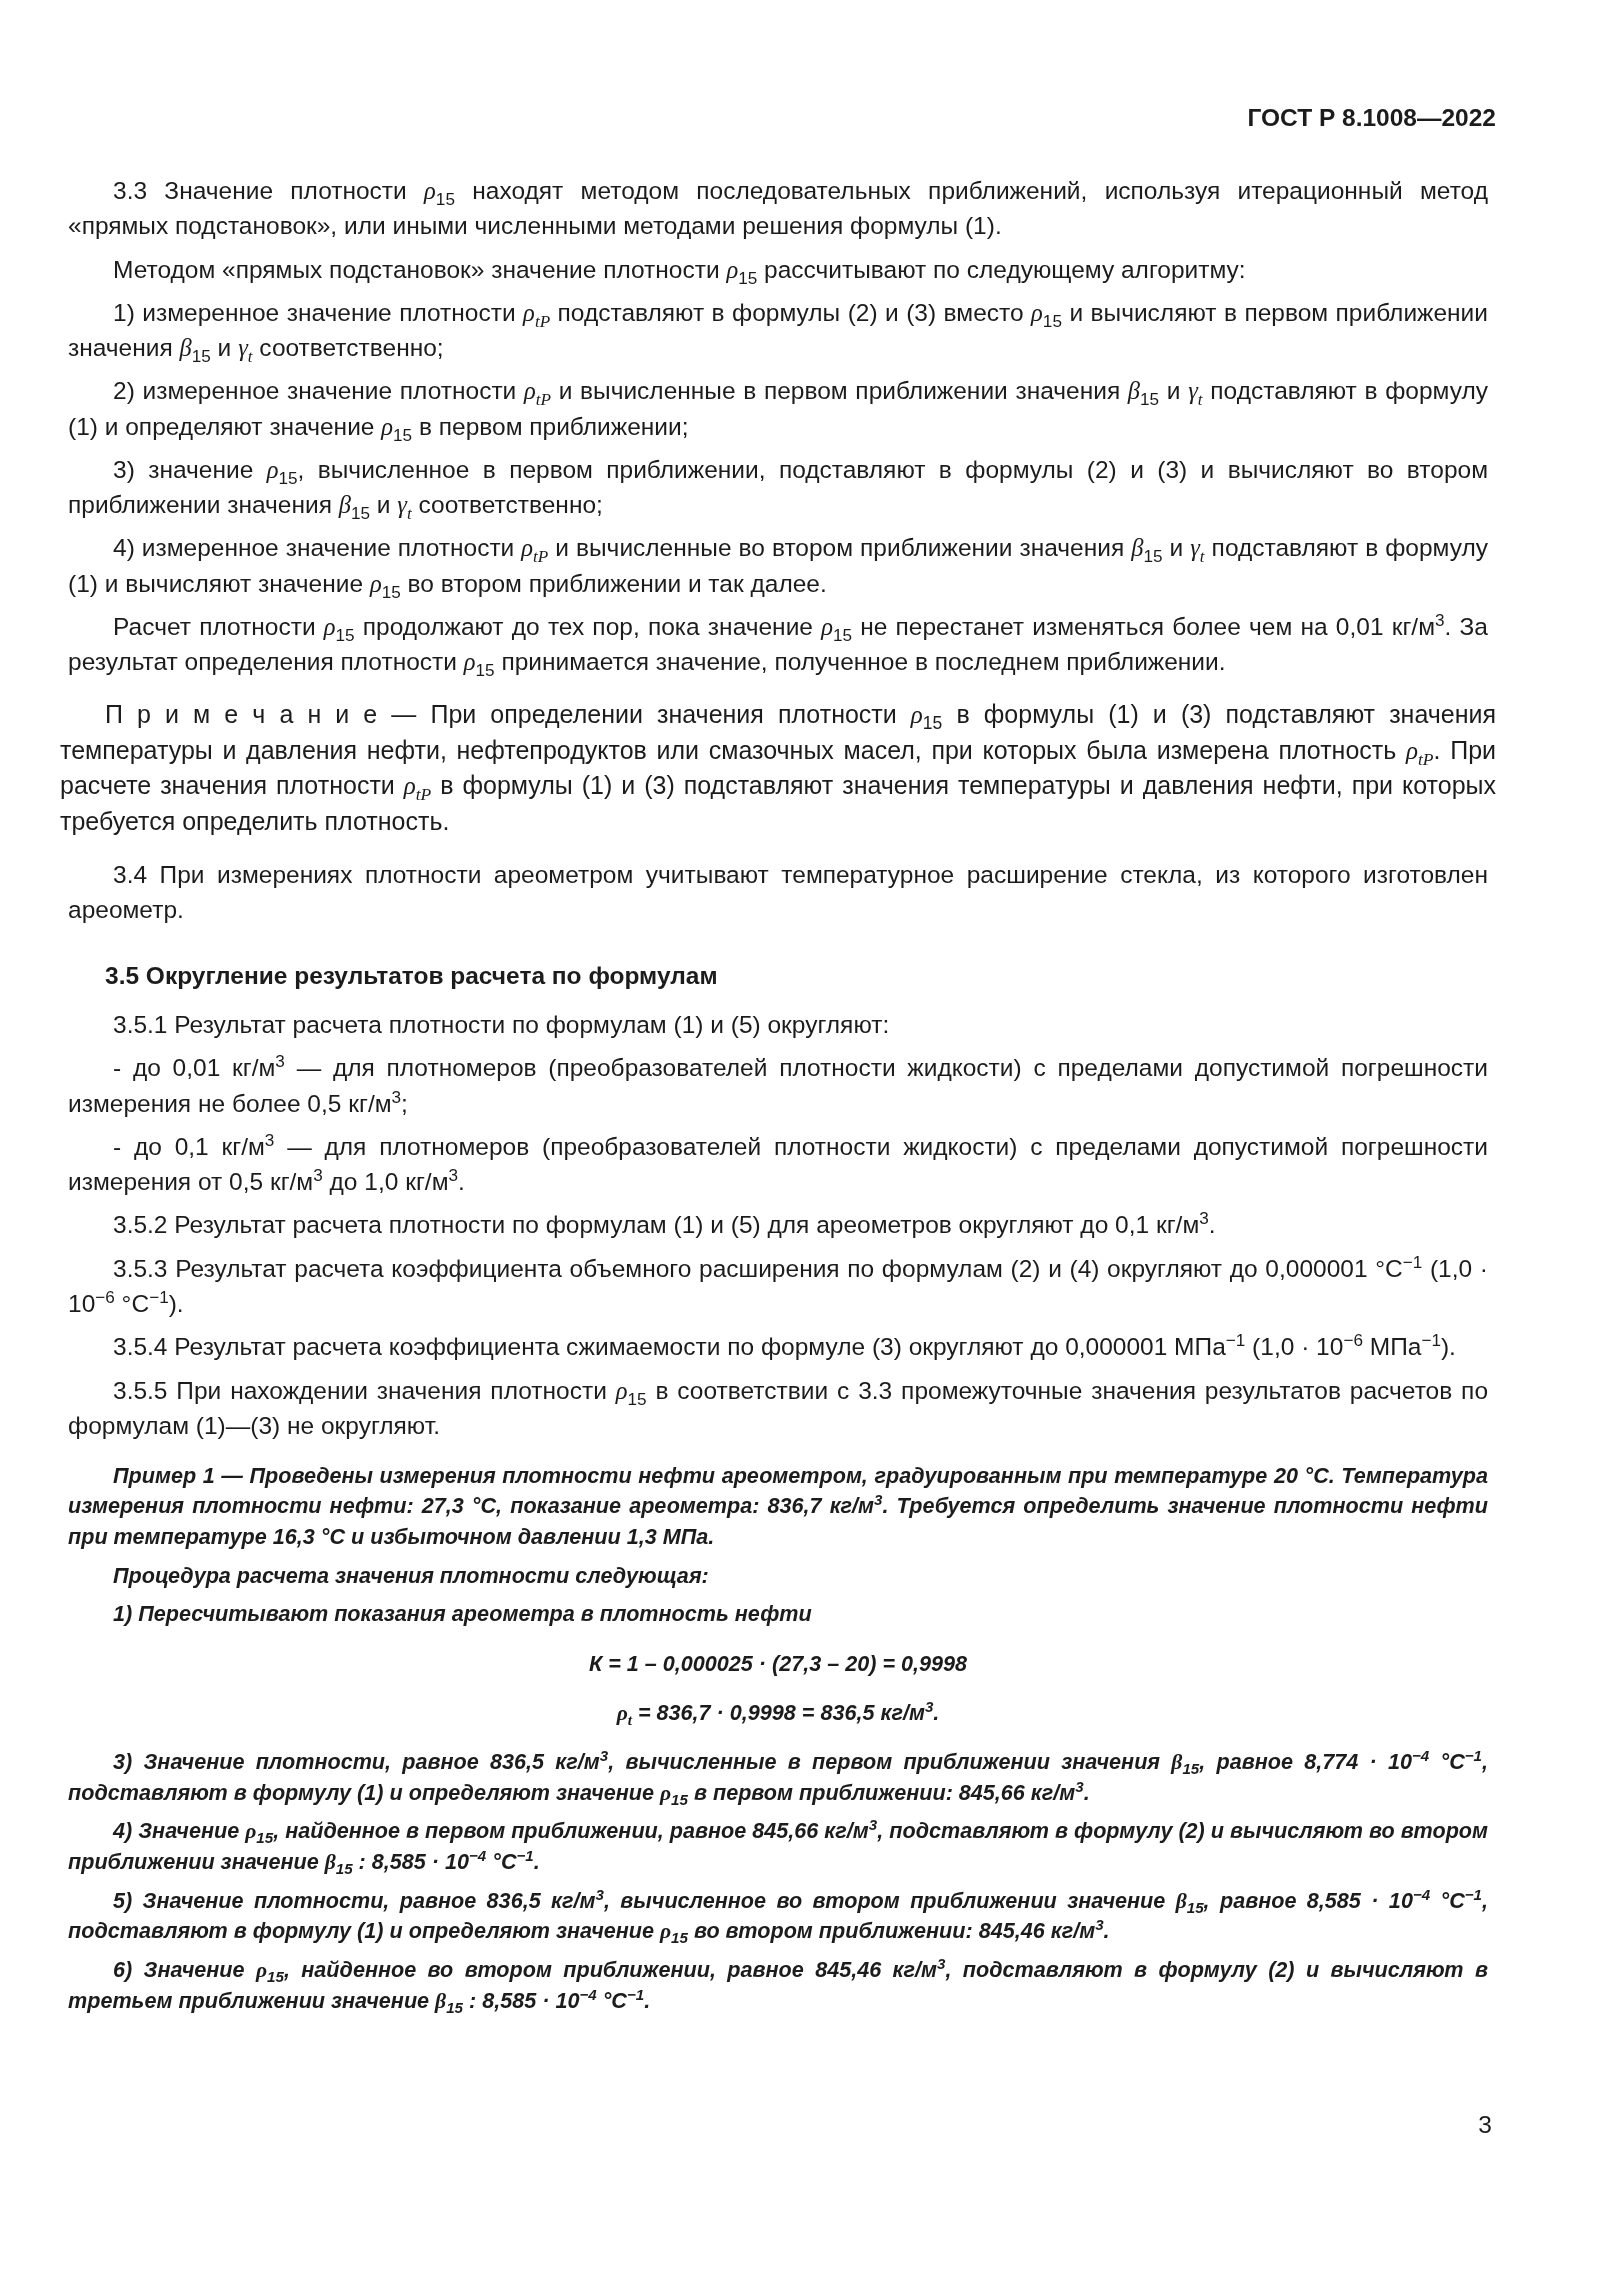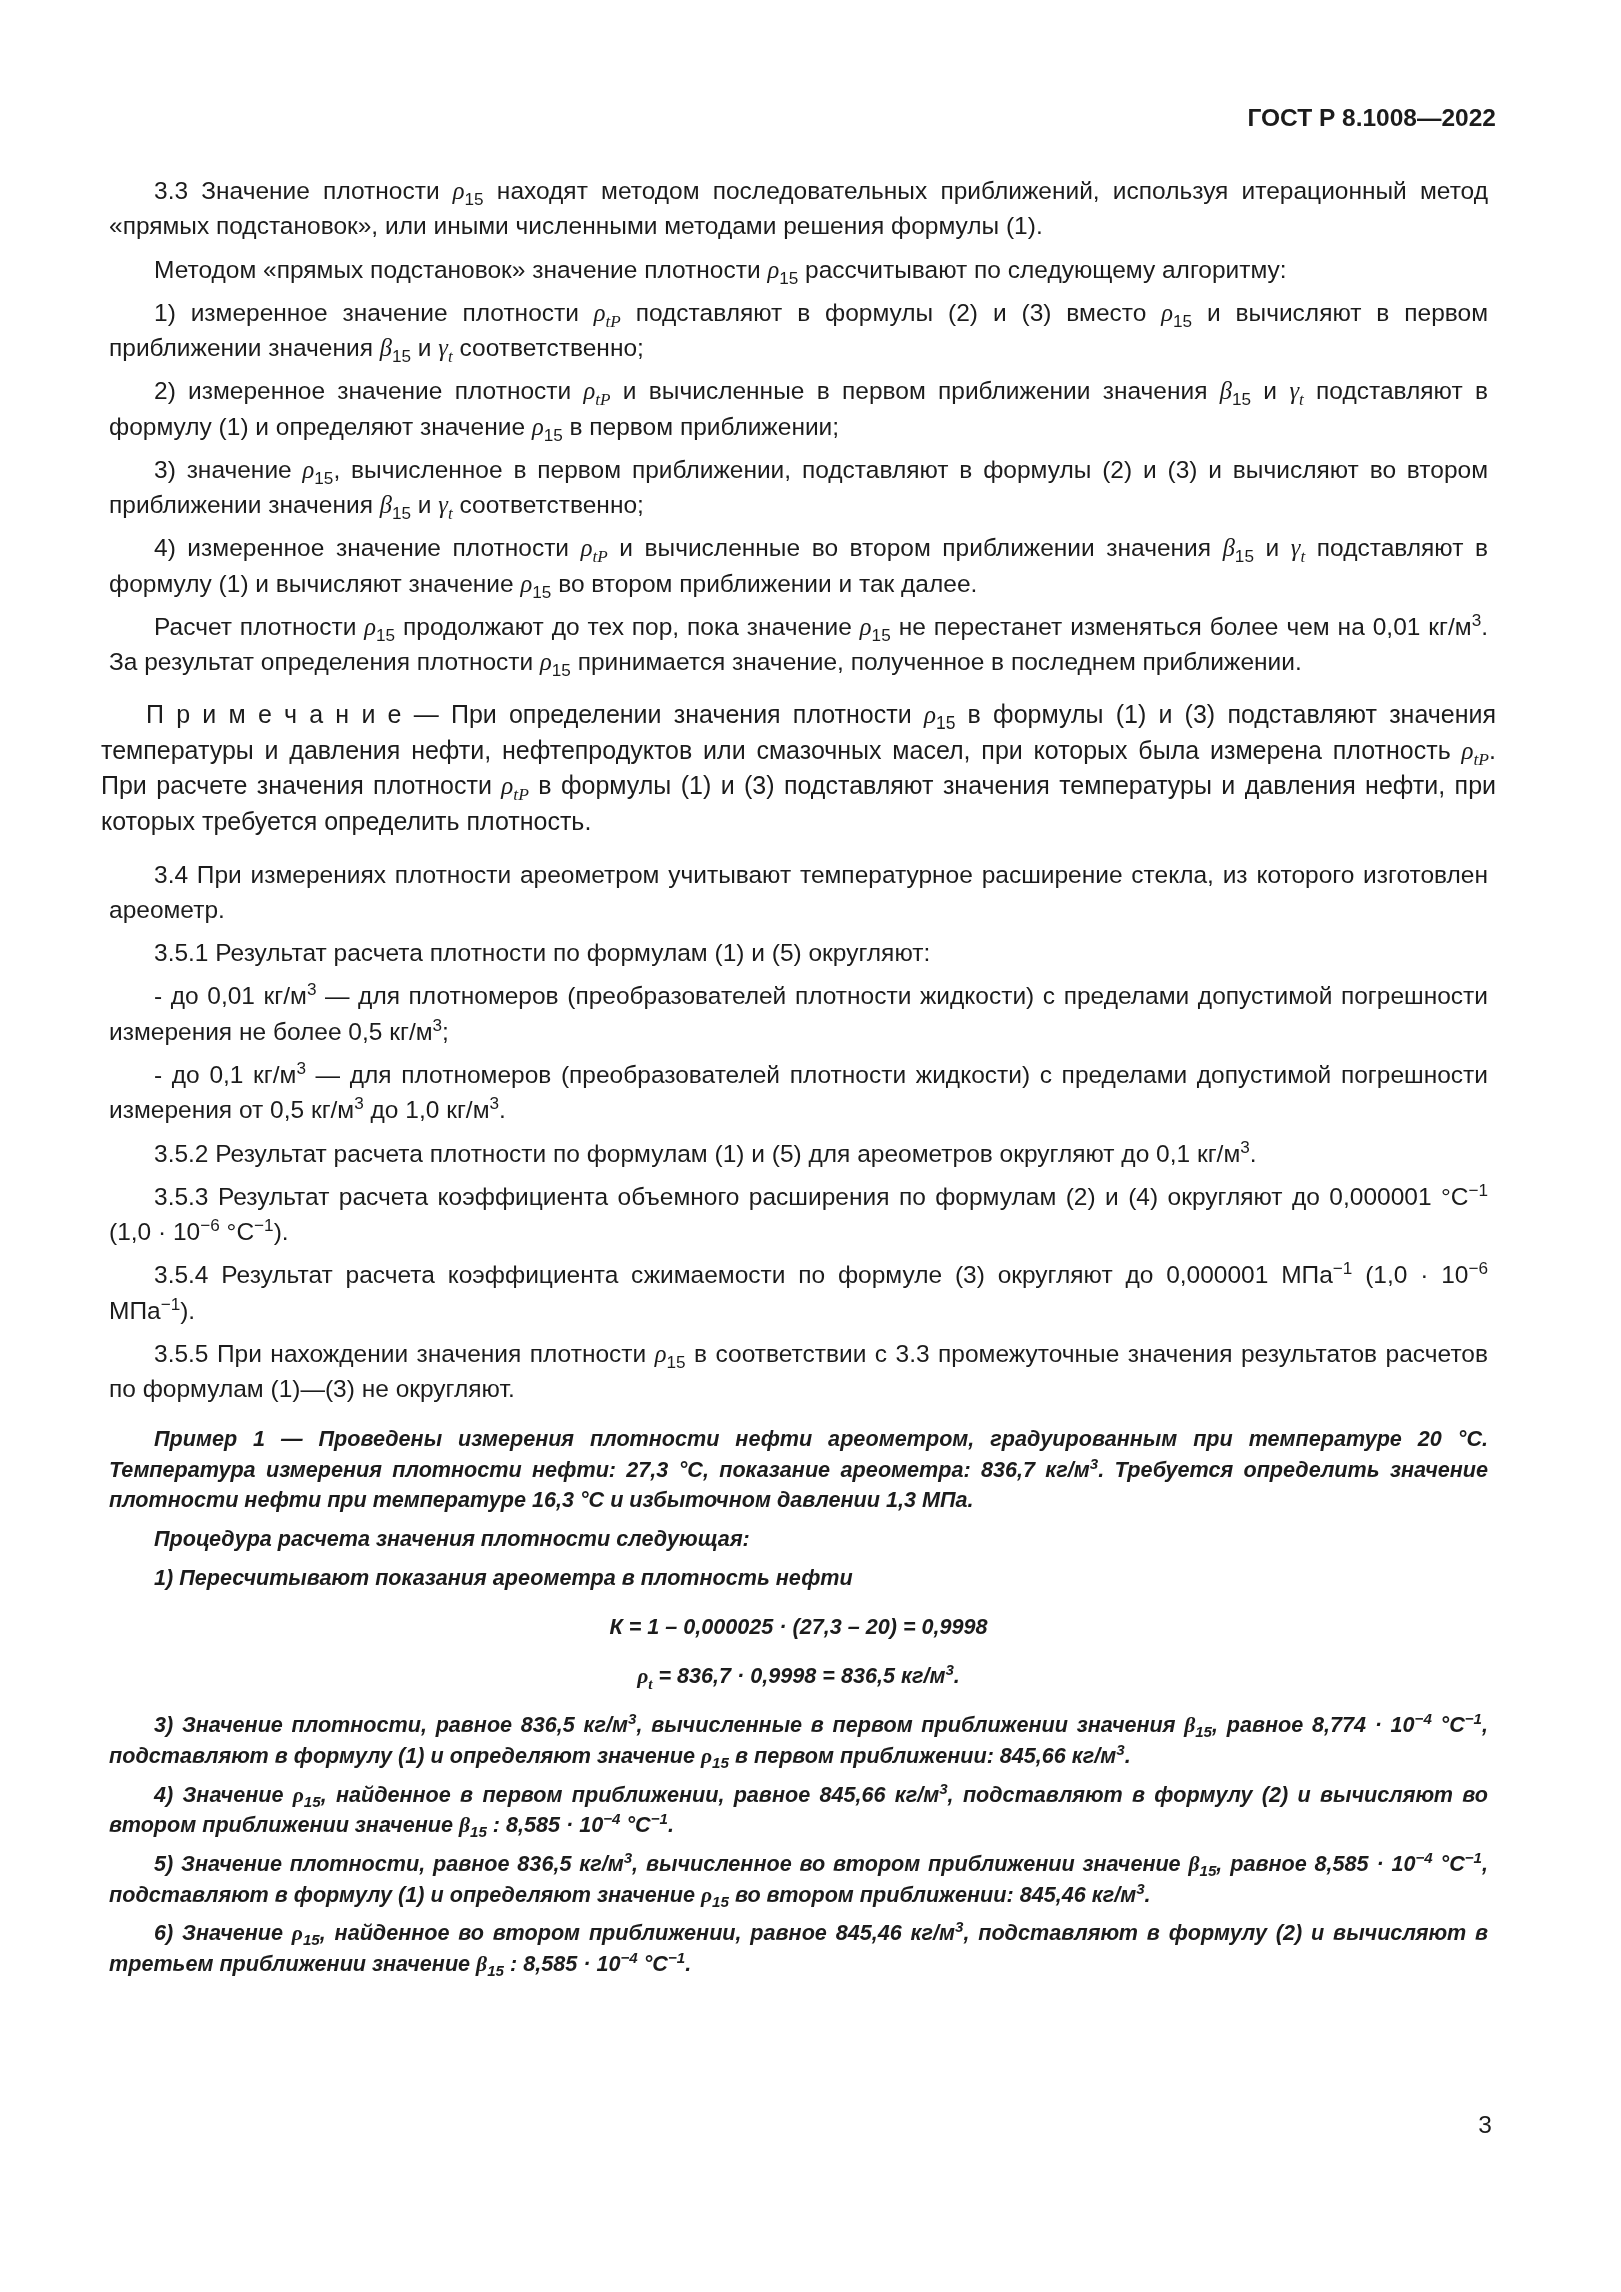--- a/index.html
+++ b/index.html
@@ -9,21 +9,21 @@
   }
   .page {
     position: relative;
     width: 1621px;
     height: 2284px;
     margin: 0 auto;
     background: #ffffff;
     color: #1c1c1c;
     font-family: "Liberation Sans", sans-serif;
     box-sizing: border-box;
-    padding: 104px 125px 0 101px;
+    padding: 104px 125px 0 60px;
     overflow: hidden;
   }
   .doc-header {
     text-align: right;
     font-weight: bold;
     font-size: 24.5px;
     margin-bottom: 41px;
   }
   .doc-content {
     font-size: 24.5px;
@@ -87,20 +87,21 @@
   <div class="doc-content">
       <p class="para">3.3 Значение плотности <span class="var">ρ</span><sub>15</sub> находят методом последовательных приближений, используя итерационный метод «прямых подстановок», или иными численными методами решения формулы (1).</p>
       <p class="para">Методом «прямых подстановок» значение плотности <span class="var">ρ</span><sub>15</sub> рассчитывают по следующему алгоритму:</p>
       <p class="para">1) измеренное значение плотности <span class="var">ρ</span><sub><span class="var">tP</span></sub> подставляют в формулы (2) и (3) вместо <span class="var">ρ</span><sub>15</sub> и вычисляют в первом приближении значения <span class="var">β</span><sub>15</sub> и <span class="var">γ</span><sub><span class="var">t</span></sub> соответственно;</p>
       <p class="para">2) измеренное значение плотности <span class="var">ρ</span><sub><span class="var">tP</span></sub> и вычисленные в первом приближении значения <span class="var">β</span><sub>15</sub> и <span class="var">γ</span><sub><span class="var">t</span></sub> подставляют в формулу (1) и определяют значение <span class="var">ρ</span><sub>15</sub> в первом приближении;</p>
       <p class="para">3) значение <span class="var">ρ</span><sub>15</sub>, вычисленное в первом приближении, подставляют в формулы (2) и (3) и вычисляют во втором приближении значения <span class="var">β</span><sub>15</sub> и <span class="var">γ</span><sub><span class="var">t</span></sub> соответственно;</p>
       <p class="para">4) измеренное значение плотности <span class="var">ρ</span><sub><span class="var">tP</span></sub> и вычисленные во втором приближении значения <span class="var">β</span><sub>15</sub> и <span class="var">γ</span><sub><span class="var">t</span></sub> подставляют в формулу (1) и вычисляют значение <span class="var">ρ</span><sub>15</sub> во втором приближении и так далее.</p>
       <p class="para">Расчет плотности <span class="var">ρ</span><sub>15</sub> продолжают до тех пор, пока значение <span class="var">ρ</span><sub>15</sub> не перестанет изменяться более чем на 0,01 кг/м<sup>3</sup>. За результат определения плотности <span class="var">ρ</span><sub>15</sub> принимается значение, полученное в последнем приближении.</p>
       <p class="note">П р и м е ч а н и е — При определении значения плотности <span class="var">ρ</span><sub>15</sub> в формулы (1) и (3) подставляют значения температуры и давления нефти, нефтепродуктов или смазочных масел, при которых была измерена плотность <span class="var">ρ</span><sub><span class="var">tP</span></sub>. При расчете значения плотности <span class="var">ρ</span><sub><span class="var">tP</span></sub> в формулы (1) и (3) подставляют значения температуры и давления нефти, при которых требуется определить плотность.</p>
       <p class="para">3.4 При измерениях плотности ареометром учитывают температурное расширение стекла, из которого изготовлен ареометр.</p>
+      <p class="heading">3.5 Округление результатов расчета по формулам</p>
       <p class="para">3.5.1 Результат расчета плотности по формулам (1) и (5) округляют:</p>
       <p class="para">- до 0,01 кг/м<sup>3</sup> — для плотномеров (преобразователей плотности жидкости) с пределами допустимой погрешности измерения не более 0,5 кг/м<sup>3</sup>;</p>
       <p class="para">- до 0,1 кг/м<sup>3</sup> — для плотномеров (преобразователей плотности жидкости) с пределами допустимой погрешности измерения от 0,5 кг/м<sup>3</sup> до 1,0 кг/м<sup>3</sup>.</p>
       <p class="para">3.5.2 Результат расчета плотности по формулам (1) и (5) для ареометров округляют до 0,1 кг/м<sup>3</sup>.</p>
       <p class="para">3.5.3 Результат расчета коэффициента объемного расширения по формулам (2) и (4) округляют до 0,000001 °С<sup>−1</sup> (1,0 · 10<sup>−6</sup> °С<sup>−1</sup>).</p>
       <p class="para">3.5.4 Результат расчета коэффициента сжимаемости по формуле (3) округляют до 0,000001 МПа<sup>−1</sup> (1,0 · 10<sup>−6</sup> МПа<sup>−1</sup>).</p>
       <p class="para">3.5.5 При нахождении значения плотности <span class="var">ρ</span><sub>15</sub> в соответствии с 3.3 промежуточные значения результатов расчетов по формулам (1)—(3) не округляют.</p>
       <p class="example">Пример 1 — Проведены измерения плотности нефти ареометром, градуированным при температуре 20 °С. Температура измерения плотности нефти: 27,3 °С, показание ареометра: 836,7 кг/м<sup>3</sup>. Требуется определить значение плотности нефти при температуре 16,3 °С и избыточном давлении 1,3 МПа.</p>
       <p class="example">Процедура расчета значения плотности следующая:</p>
       <p class="example">1) Пересчитывают показания ареометра в плотность нефти</p>

